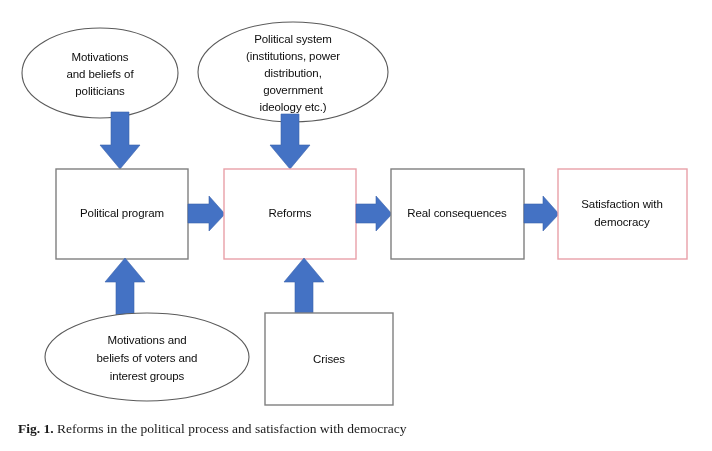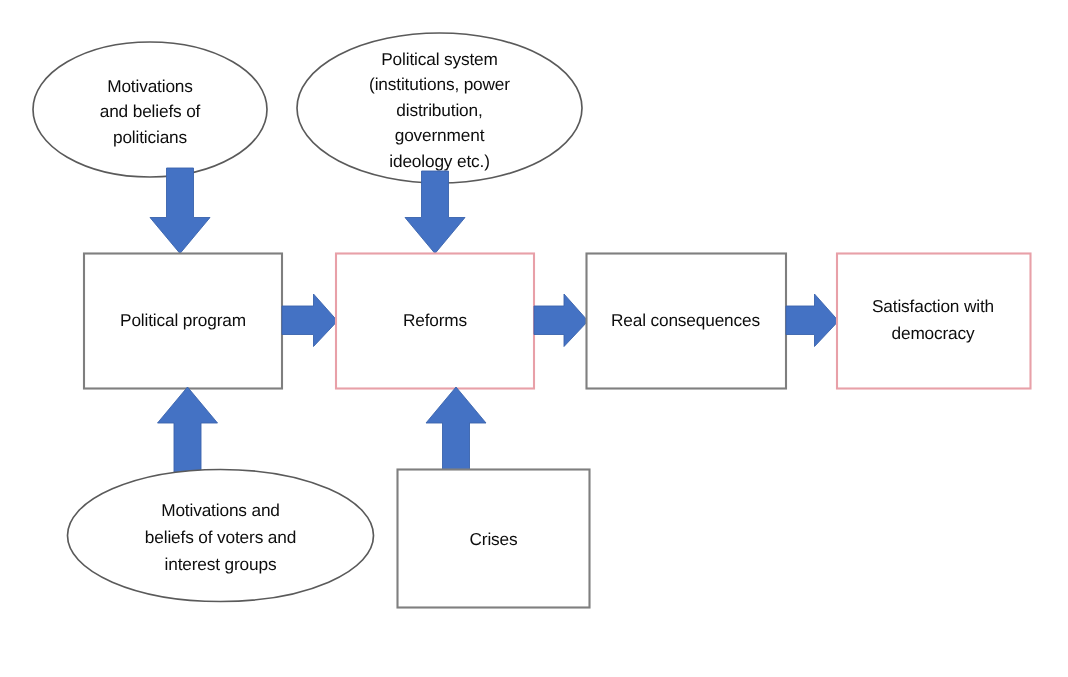--- a/index.html
+++ b/index.html
@@ -134,14 +134,17 @@
       <text class="node-label" x="147" y="377">interest groups</text>
     </g>
 
     <g>
       <rect class="box-gray" x="265" y="313" width="128" height="92"></rect>
       <text class="node-label" x="329" y="360">Crises</text>
     </g>
 
   </svg>
 
+  <div id="caption">
+    <span class="cap-strong">Fig. 1.</span><span class="cap-text"> Reforms in the political process and satisfaction with democracy</span>
+  </div>
 
 </div>
 
 </body></html>

